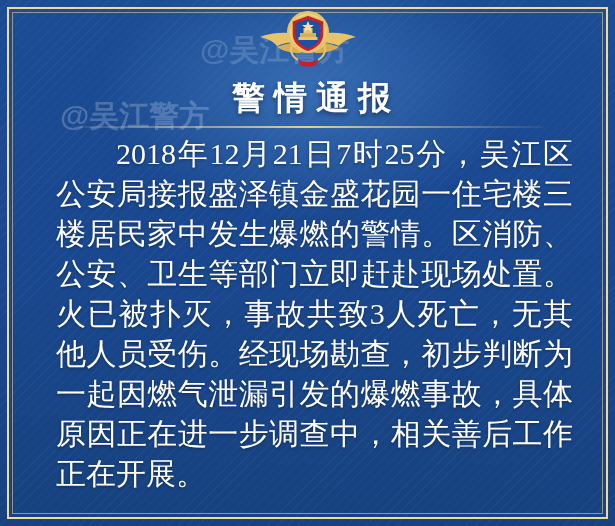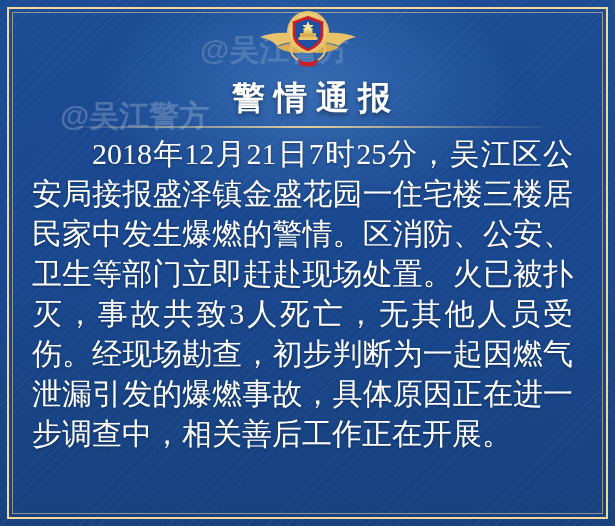--- a/index.html
+++ b/index.html
@@ -102,21 +102,21 @@
     top: 126px;
     transform: translateX(-50%);
     width: 470px;
     height: 2px;
     background: linear-gradient(90deg, rgba(243,216,154,0.05), rgba(243,216,154,0.9), rgba(243,216,154,0.05));
   }
 
   
   #body-text {
     position: absolute;
-    left: 32px;
+    left: 56px;
     right: 42px;
     top: 134px;
     color: #ffffff;
     font-size: 30px;
     line-height: 40px;
     text-indent: 60px;
     text-align: justify;
     text-justify: inter-ideograph;
     text-shadow: 0 1px 3px rgba(0,0,0,0.40);
     font-family: "Liberation Serif", "DejaVu Serif", serif;

